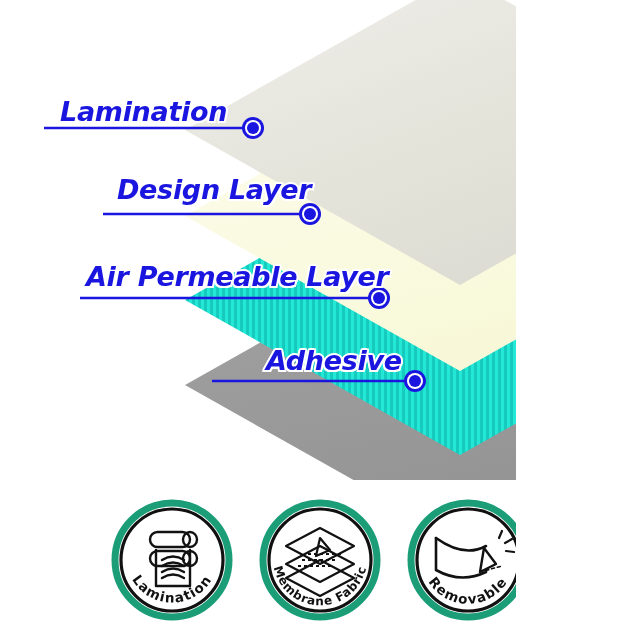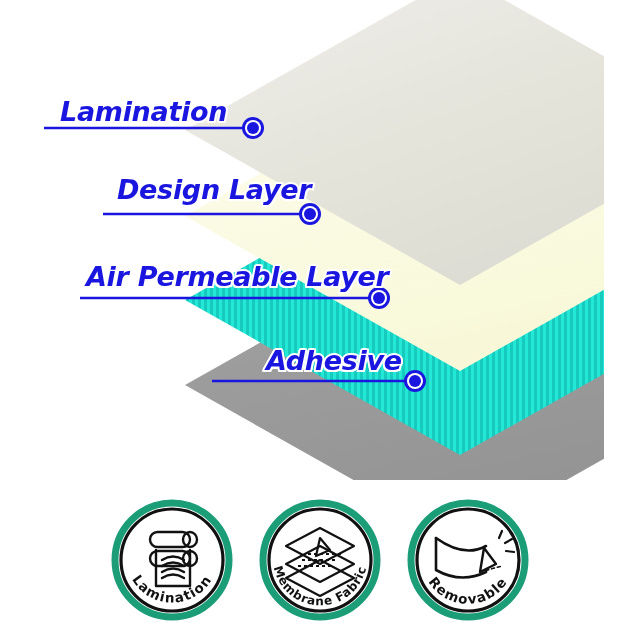--- a/index.html
+++ b/index.html
@@ -2,21 +2,21 @@
 <html><head>
 <meta charset="utf-8">
 <style>
   html, body {
     margin: 0;
     padding: 0;
     background: #ffffff;
   }
   #page {
     position: relative;
-    width: 604px;
+    width: 516px;
     height: 640px;
     background: #ffffff;
     overflow: hidden;
     font-family: "Liberation Sans", sans-serif;
   }
 
   
   #diagram {
     position: absolute;
     left: 0;

